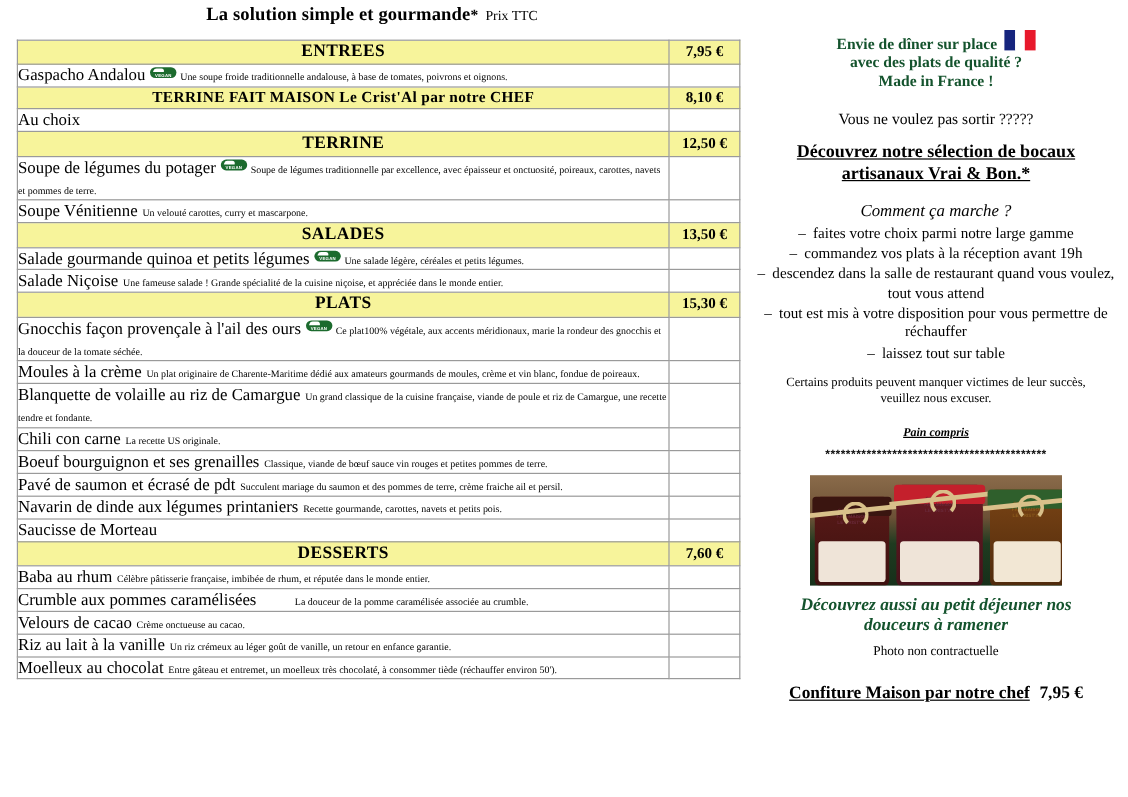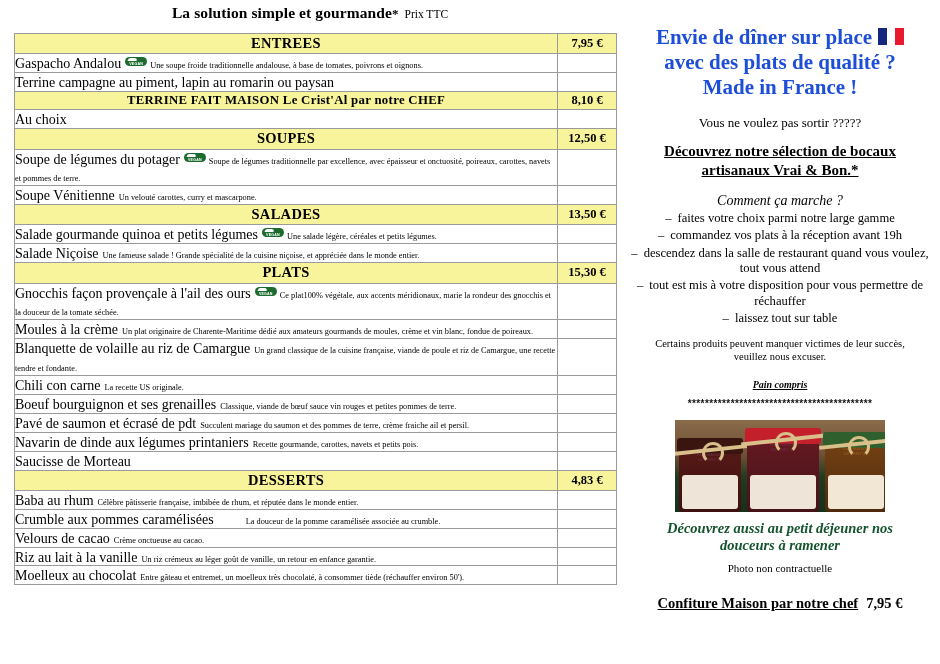--- a/index.html
+++ b/index.html
@@ -94,23 +94,23 @@
     font-size:3.6px;font-weight:bold;letter-spacing:.2px;
     line-height:4px;
   }
 
   
   .right-col{
     position:absolute;left:620px;top:0;width:320px;height:664px;
     text-align:center;
   }
   .promo-head{
-    color:#1d4ed8;
+    color:#14532d;
     font-weight:bold;
-    font-size:21px;
+    font-size:13px;
     line-height:1.18;
     margin-top:25px;
     padding:0 6px;
   }
   .flag{
     display:inline-block;
     width:26px;height:17px;
     vertical-align:-1px;
     margin-left:6px;
     position:relative;
@@ -252,34 +252,30 @@
     <table class="menu">
       <tbody id="menu-body">
           <tr class="section">
             <td class="item">ENTREES</td>
             <td class="price">7,95 €</td>
           </tr>
           <tr>
             <td class="item"><span class="dish">Gaspacho Andalou</span><span class="vegan"></span><span class="desc">Une soupe froide traditionnelle andalouse, à base de tomates,  poivrons et oignons.</span></td>
             <td class="price"></td>
           </tr>
-          <tr>
-            <td class="item"><span class="dish">Terrine campagne au piment, lapin au romarin ou paysan</span></td>
-            <td class="price"></td>
-          </tr>
           <tr class="section small">
             <td class="item">TERRINE FAIT MAISON Le Crist'Al par notre CHEF</td>
             <td class="price">8,10 €</td>
           </tr>
           <tr>
             <td class="item"><span class="dish">Au choix</span></td>
             <td class="price"></td>
           </tr>
           <tr class="section">
-            <td class="item">SOUPES</td>
+            <td class="item">TERRINE</td>
             <td class="price">12,50 €</td>
           </tr>
           <tr>
             <td class="item"><span class="dish">Soupe de légumes du potager</span><span class="vegan"></span><span class="desc">Soupe de légumes traditionnelle par excellence, avec épaisseur et onctuosité, poireaux, carottes, navets et pommes de terre.</span></td>
             <td class="price"></td>
           </tr>
           <tr>
             <td class="item"><span class="dish">Soupe Vénitienne</span><span class="desc" style="margin-left: 4px;">Un velouté carottes, curry et mascarpone.</span></td>
             <td class="price"></td>
           </tr>
@@ -326,21 +322,21 @@
           <tr>
             <td class="item"><span class="dish">Navarin de dinde aux légumes printaniers</span><span class="desc" style="margin-left: 4px;">Recette gourmande, carottes, navets et petits  pois.</span></td>
             <td class="price"></td>
           </tr>
           <tr>
             <td class="item"><span class="dish">Saucisse de Morteau</span></td>
             <td class="price"></td>
           </tr>
           <tr class="section">
             <td class="item">DESSERTS</td>
-            <td class="price">4,83 €</td>
+            <td class="price">7,60 €</td>
           </tr>
           <tr>
             <td class="item"><span class="dish">Baba au rhum</span><span class="desc" style="margin-left: 4px;">Célèbre pâtisserie française, imbibée de rhum, et réputée dans le monde entier.</span></td>
             <td class="price"></td>
           </tr>
           <tr>
             <td class="item"><span class="dish">Crumble aux pommes caramélisées</span><span class="desc" style="margin-left: 4px; padding-left: 28px;">La douceur de la pomme caramélisée associée au crumble.</span></td>
             <td class="price"></td>
           </tr>
           <tr>

